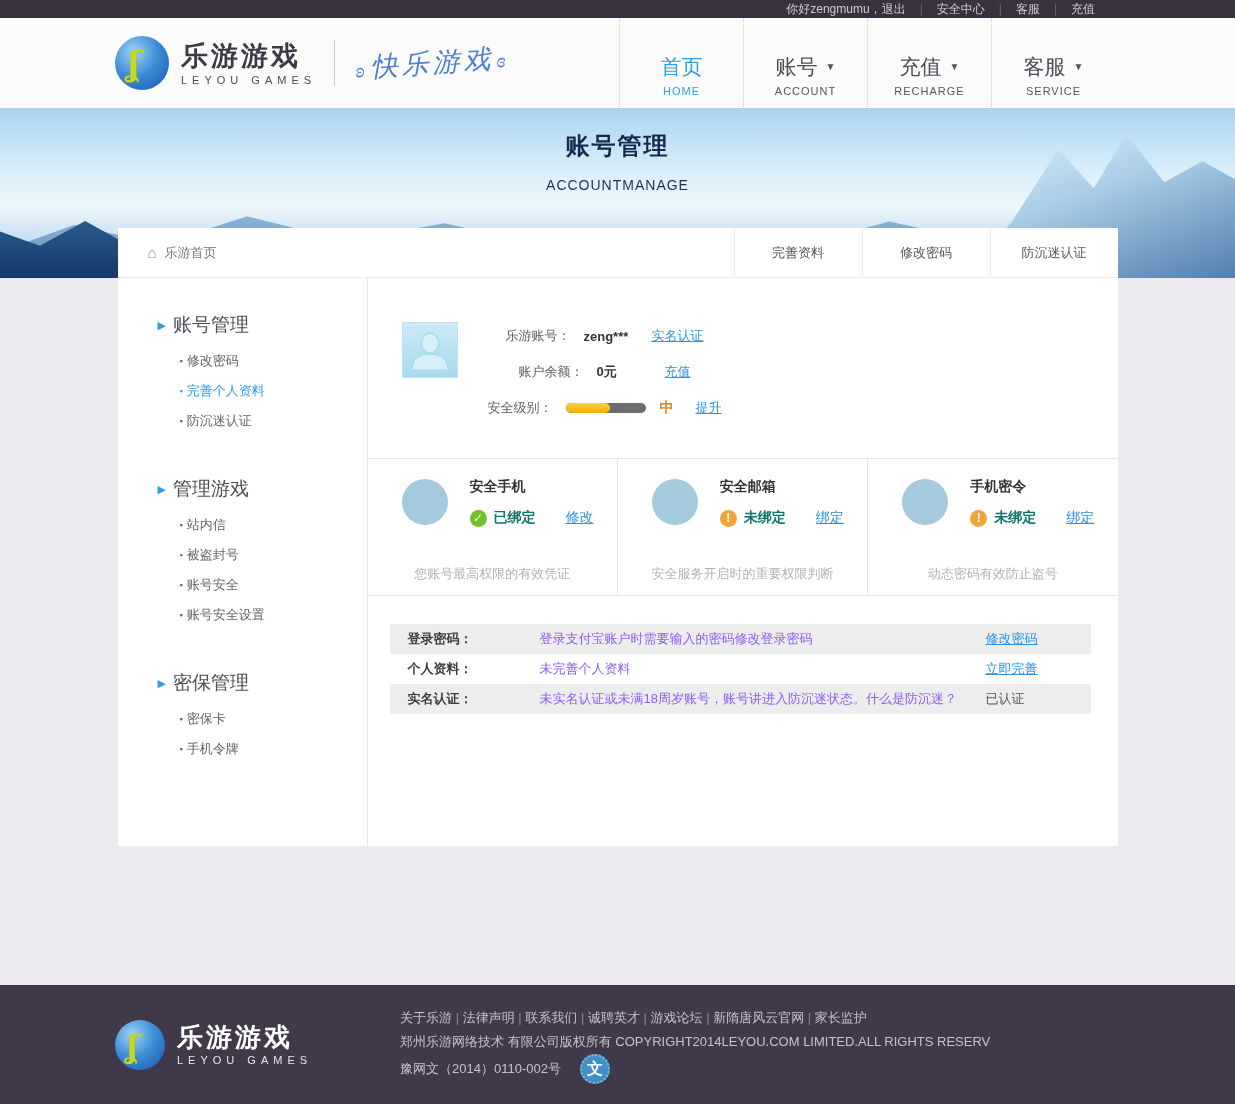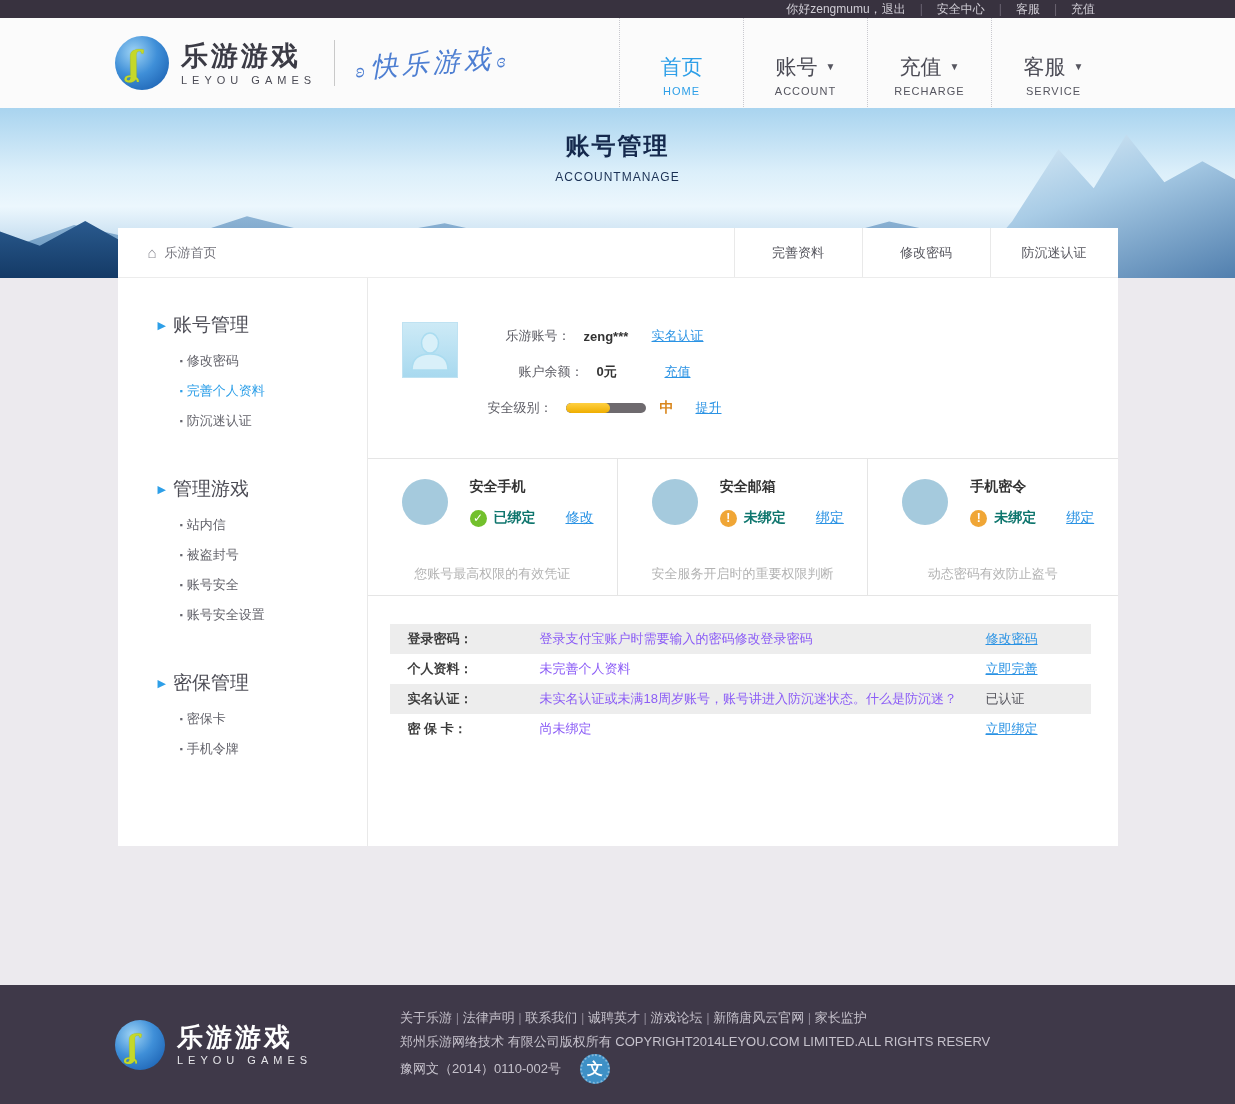--- a/index.html
+++ b/index.html
@@ -54,21 +54,21 @@
       background:linear-gradient(180deg,#2f6298 0%,#143a66 100%);
       clip-path:polygon(0 35%,7% 55%,15% 20%,24% 60%,33% 35%,44% 75%,58% 45%,75% 85%,100% 100%,0 100%); }
   .mtn-right { right:0; width:22%; height:88%;
       background:linear-gradient(160deg,#e8f4fb 0%,#a9cce6 45%,#517fae 100%);
       clip-path:polygon(0 100%,18% 62%,35% 14%,48% 40%,60% 4%,74% 36%,88% 22%,100% 34%,100% 100%); }
   .mtn-mid { left:30%; width:45%; height:26%; opacity:.9;
       background:linear-gradient(180deg,#4a7cab 0%,#23507f 100%);
       clip-path:polygon(0 100%,5% 55%,14% 75%,25% 40%,38% 70%,50% 35%,64% 72%,78% 48%,90% 78%,100% 60%,100% 100%); }
   .banner-title { position:absolute; top:22px; left:0; width:100%; text-align:center; z-index:3; }
   .banner-title .zh { font-size:24px; font-weight:700; color:#15294d; letter-spacing:2px; }
-  .banner-title .en { font-size:12px; color:#1b3155; margin-top:8px; letter-spacing:1px; }
+  .banner-title .en { font-size:14px; color:#1b3155; margin-top:15px; letter-spacing:1px; }
 
   
   .wrapper { width:1000px; margin:-50px auto 0; position:relative; z-index:5; }
 
   .crumb-bar { height:50px; background:#fff; display:flex; align-items:stretch; border-bottom:1px solid #ececec; }
   .crumb { display:flex; align-items:center; padding-left:30px; flex:1; font-size:13px; color:#75757d; }
   .crumb .home-ic { font-size:15px; color:#8a8a92; margin-right:8px; }
   .crumb-tabs { display:flex; }
   .crumb-tab { width:128px; display:flex; align-items:center; justify-content:center;
                font-size:13px; color:#55555d; border-left:1px solid #e9e9e9; cursor:pointer; }
@@ -344,25 +344,20 @@
         <div class="t-row">
           <span class="t-label">个人资料：</span>
           <span class="t-desc">未完善个人资料</span>
           <span class="t-action"><span class="link">立即完善</span></span>
         </div>
         <div class="t-row">
           <span class="t-label">实名认证：</span>
           <span class="t-desc">未实名认证或未满18周岁账号，账号讲进入防沉迷状态。什么是防沉迷？</span>
           <span class="t-action"><span class="plain">已认证</span></span>
         </div>
-        <div class="t-row">
-          <span class="t-label">密 保 卡：</span>
-          <span class="t-desc">尚未绑定</span>
-          <span class="t-action"><span class="link">立即绑定</span></span>
-        </div>
       </div>
 
     </div>
   </div>
 </div>
 
 <div class="footer">
   <div class="f-logo">
     <div class="logo-ball">
         <span class="flame">ʆ</span>

